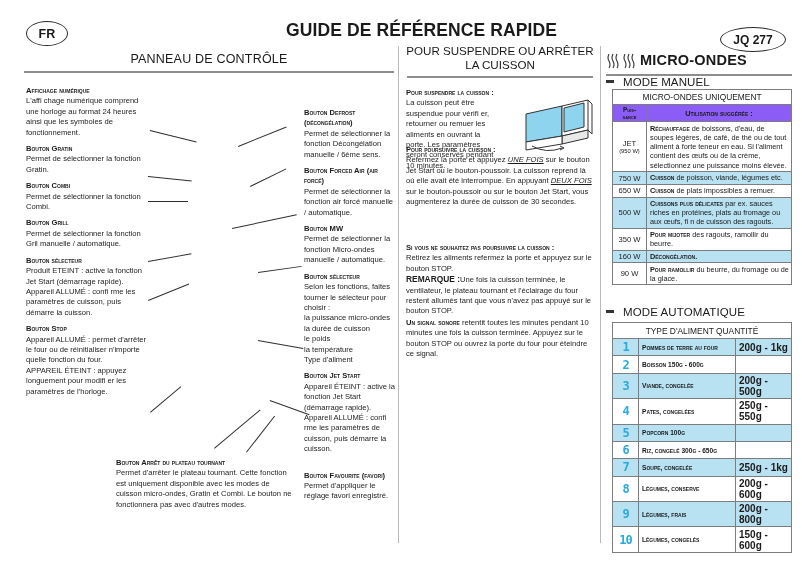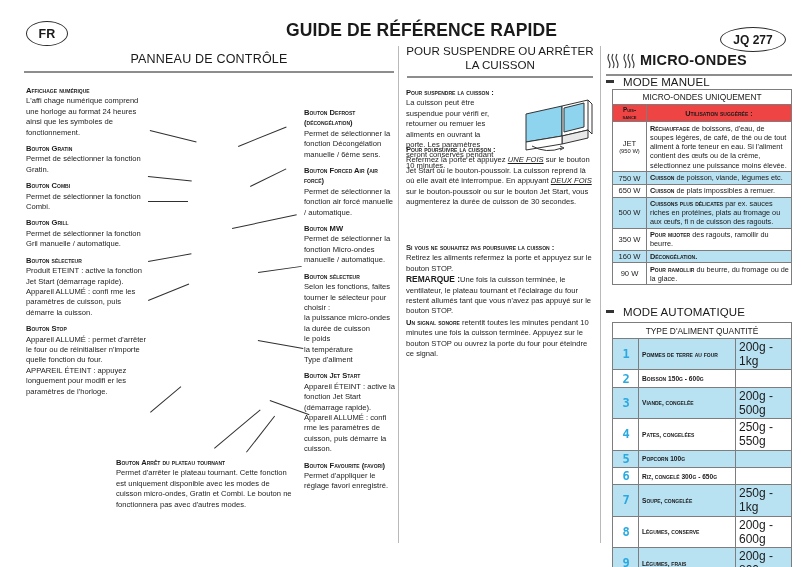--- a/index.html
+++ b/index.html
@@ -84,36 +84,36 @@
   .mode-h .dash {
     display: inline-block; width: 8px; height: 2.6px; background: #333;
     vertical-align: 3px; margin-right: 9px;
   }
 
   
   table { border-collapse: collapse; position: absolute; font-size: 7.3px; }
   table td, table th { border: 0.8px solid #7d7d7d; padding: 1.2px 2px; vertical-align: middle; margin-top: 28px; }
   .tbl-manual { left: 612px; top: 89px; width: 180px; }
   .tbl-manual .caption { text-align: center; font-size: 8.4px; padding: 2px; font-weight: normal; }
-  .tbl-manual .sub { background: #ef4444; text-align: center; }
+  .tbl-manual .sub { background: #8b5cf6; text-align: center; }
   .tbl-manual .pw { text-align: center; width: 34px; font-size: 7.6px; }
   .tbl-manual .pw.small { font-size: 6.4px; }
   .tbl-manual .use { padding-left: 3px; line-height: 9.3px; }
   .rowA { background: #b8e1f2; }
   .rowB { background: #ffffff; }
 
   .tbl-auto { left: 612px; top: 322px; width: 180px; }
   .tbl-auto .caption { text-align: center; font-size: 8.4px; padding: 2.5px; font-weight: normal; }
   .tbl-auto .num {
     width: 26px; text-align: center;
     font-family: "DejaVu Sans Mono", monospace;
     font-size: 12px; color: #29a9e0; font-weight: bold; letter-spacing: -1px;
   }
   .tbl-auto .food { padding-left: 3px; font-size: 6.6px; }
-  .tbl-auto .qty { width: 56px; padding-left: 3px; font-size: 12px; font-weight: normal; }
+  .tbl-auto .qty { width: 56px; padding-left: 3px; font-size: 10px; font-weight: bold; }
   .scaps { font-variant: small-caps; }
   .bold { font-weight: bold; }
 </style>
 </head>
 <body>
 
 <div class="page">
 
   <div class="fr-badge">FR</div>
   <div class="main-title">GUIDE DE RÉFÉRENCE RAPIDE</div>
@@ -194,21 +194,21 @@
 la durée de cuisson
 le poids
 la température
 Type d'aliment</p>
     </div>
     <div class="blk">
       <p class="sc">Bouton Jet Start</p>
       <p style="white-space:pre-line">Appareil ÉTEINT : active la fonction Jet Start (démarrage rapide).
 Appareil ALLUMÉ : confi  rme les paramètres de cuisson, puis démarre la cuisson.</p>
     </div>
-    <div class="blk" style="margin-top:6px;">
+    <div class="blk" style="margin-top:16px;">
       <p class="sc">Bouton Favourite (favori)</p>
       <p>Permet d'appliquer le réglage favori enregistré.</p>
     </div>
   </div>
 
   <div class="txt" style="left:116px; top:458px; width:180px;">
     <p class="sc">Bouton Arrêt du plateau tournant</p>
     <p>Permet d'arrêter le plateau tournant. Cette fonction est uniquement disponible avec les modes de cuisson micro-ondes, Gratin et Combi. Le bouton ne fonctionnera pas avec d'autres modes.</p>
   </div>
 

